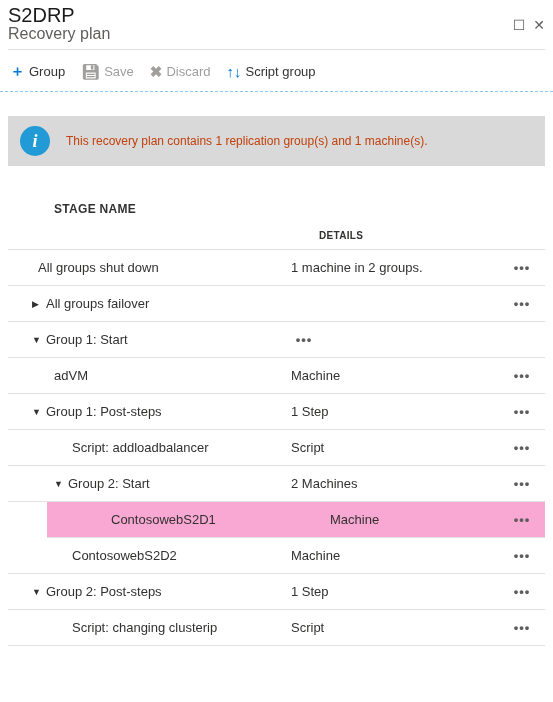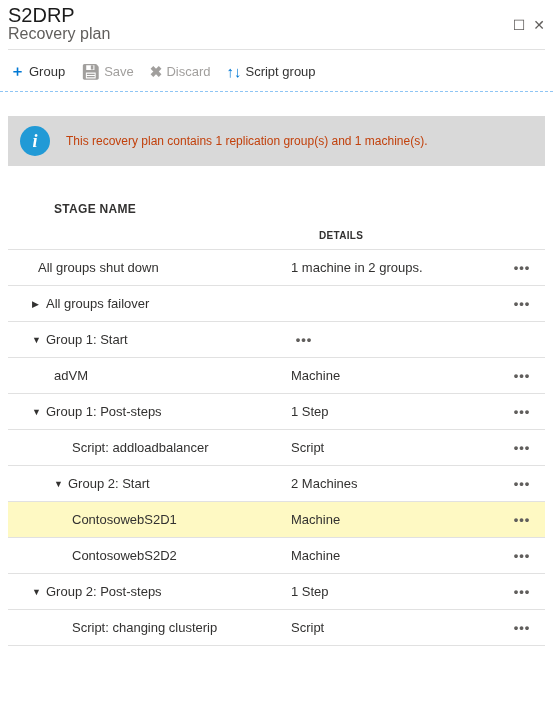--- a/index.html
+++ b/index.html
@@ -118,21 +118,21 @@
       color: #323130;
       margin-top: 28px;
     }
     .row {
       display: flex;
       align-items: center;
       height: 36px;
       border-bottom: 1px solid #e1e1e1;
       padding-right: 10px;
     }
-    .row.selected { background: #fef9c3; }
+    .row.selected { background: #f9a8d4; margin-left: 39px; }
     .name-cell {
       flex: 0 0 283px;
       display: flex;
       align-items: center;
       font-size: 13px;
       color: #323130;
     }
     .details-cell {
       flex: 1;
       font-size: 13px;

